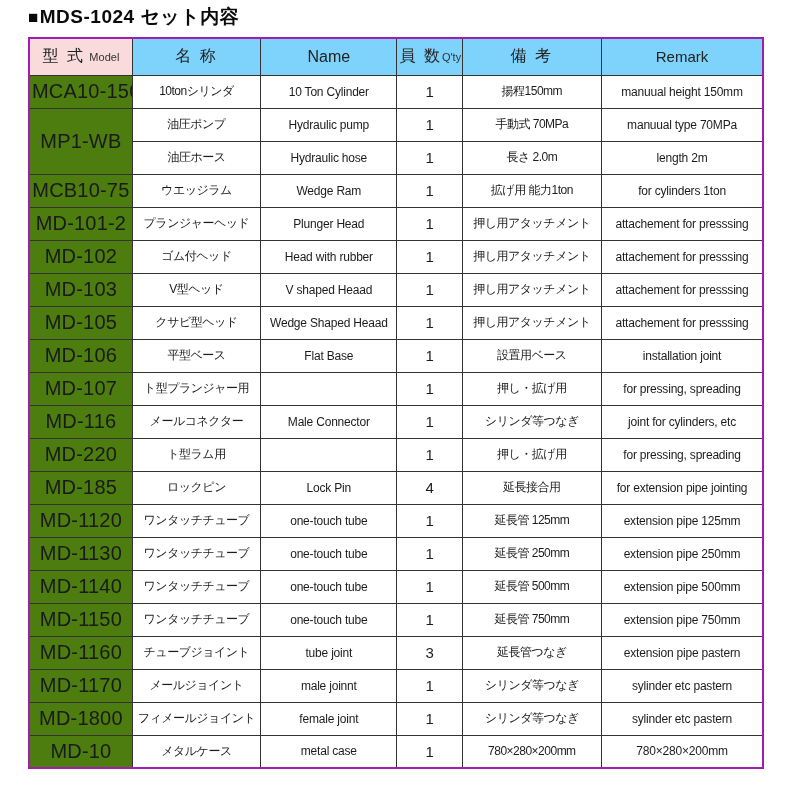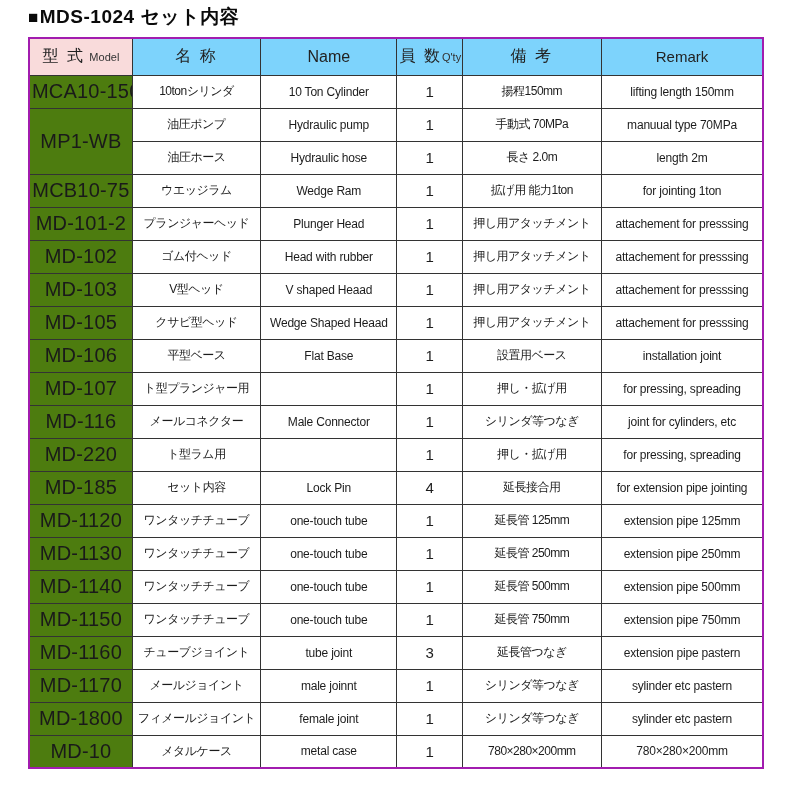--- a/index.html
+++ b/index.html
@@ -94,21 +94,21 @@
         </th>
       </tr>
     </thead>
     <tbody>
         <tr>
           <td class="model">MCA10-150</td>
           <td class="jp">10tonシリンダ</td>
           <td class="en">10 Ton Cylinder</td>
           <td class="qty">1</td>
           <td class="jp">揚程150mm</td>
-          <td class="en">lifting length 150mm</td>
+          <td class="en">manuual height 150mm</td>
         </tr>
         <tr>
           <td class="model" rowspan="2">MP1-WB</td>
           <td class="jp">油圧ポンプ</td>
           <td class="en">Hydraulic pump</td>
           <td class="qty">1</td>
           <td class="jp">手動式 70MPa</td>
           <td class="en">manuual type 70MPa</td>
         </tr>
         <tr>
@@ -117,21 +117,21 @@
           <td class="qty">1</td>
           <td class="jp">長さ  2.0m</td>
           <td class="en">length 2m</td>
         </tr>
         <tr>
           <td class="model">MCB10-75</td>
           <td class="jp">ウエッジラム</td>
           <td class="en">Wedge Ram</td>
           <td class="qty">1</td>
           <td class="jp">拡げ用 能力1ton</td>
-          <td class="en">for jointing 1ton</td>
+          <td class="en">for cylinders 1ton</td>
         </tr>
         <tr>
           <td class="model">MD-101-2</td>
           <td class="jp">プランジャーヘッド</td>
           <td class="en">Plunger Head</td>
           <td class="qty">1</td>
           <td class="jp">押し用アタッチメント</td>
           <td class="en">attachement for presssing</td>
         </tr>
         <tr>
@@ -185,21 +185,21 @@
         <tr>
           <td class="model">MD-220</td>
           <td class="jp">ト型ラム用</td>
           <td class="en"></td>
           <td class="qty">1</td>
           <td class="jp">押し・拡げ用</td>
           <td class="en">for pressing, spreading</td>
         </tr>
         <tr>
           <td class="model">MD-185</td>
-          <td class="jp">セット内容</td>
+          <td class="jp">ロックピン</td>
           <td class="en">Lock Pin</td>
           <td class="qty">4</td>
           <td class="jp">延長接合用</td>
           <td class="en">for extension pipe jointing</td>
         </tr>
         <tr>
           <td class="model">MD-1120</td>
           <td class="jp">ワンタッチチューブ</td>
           <td class="en">one-touch tube</td>
           <td class="qty">1</td>

